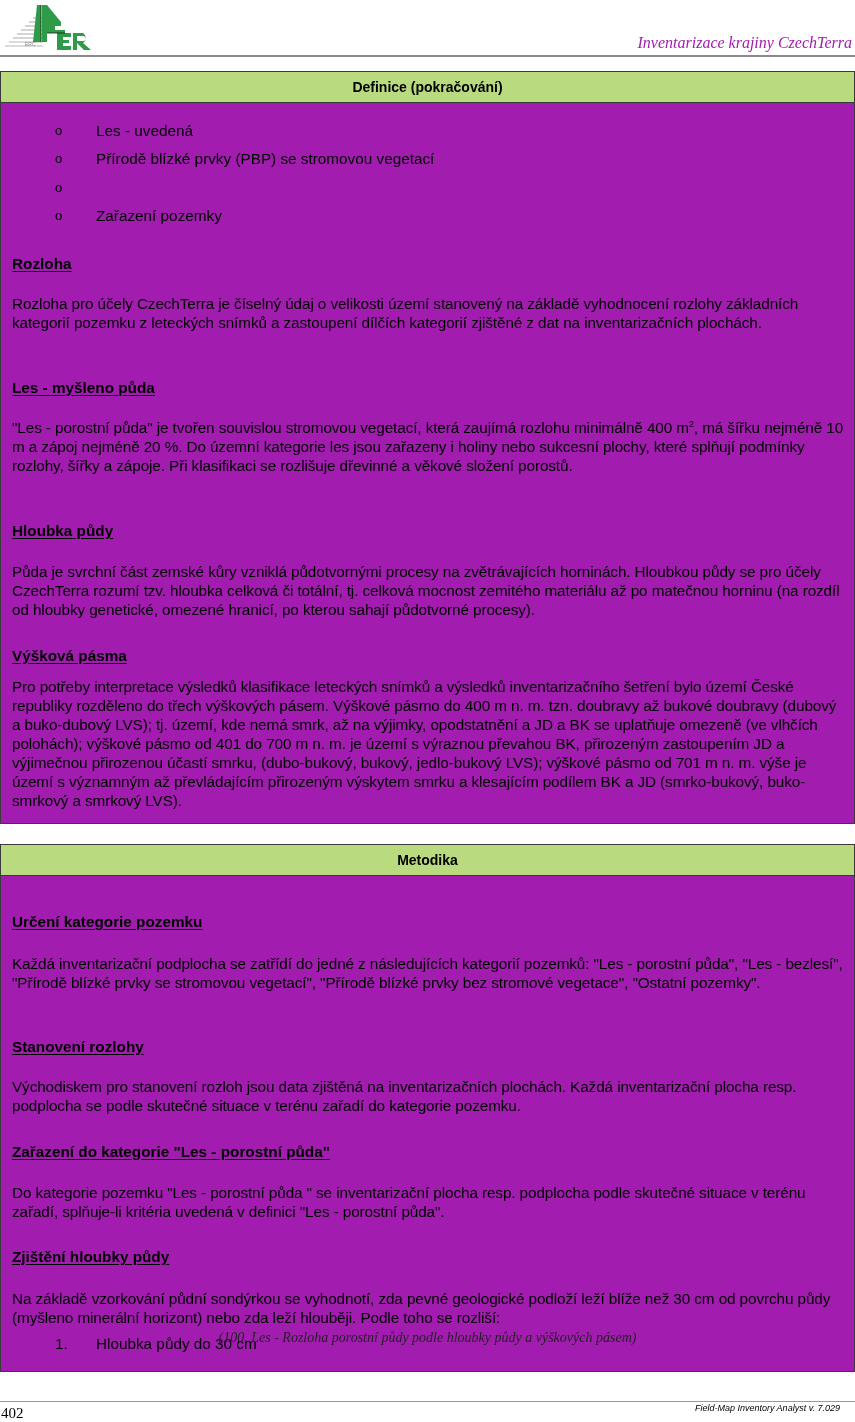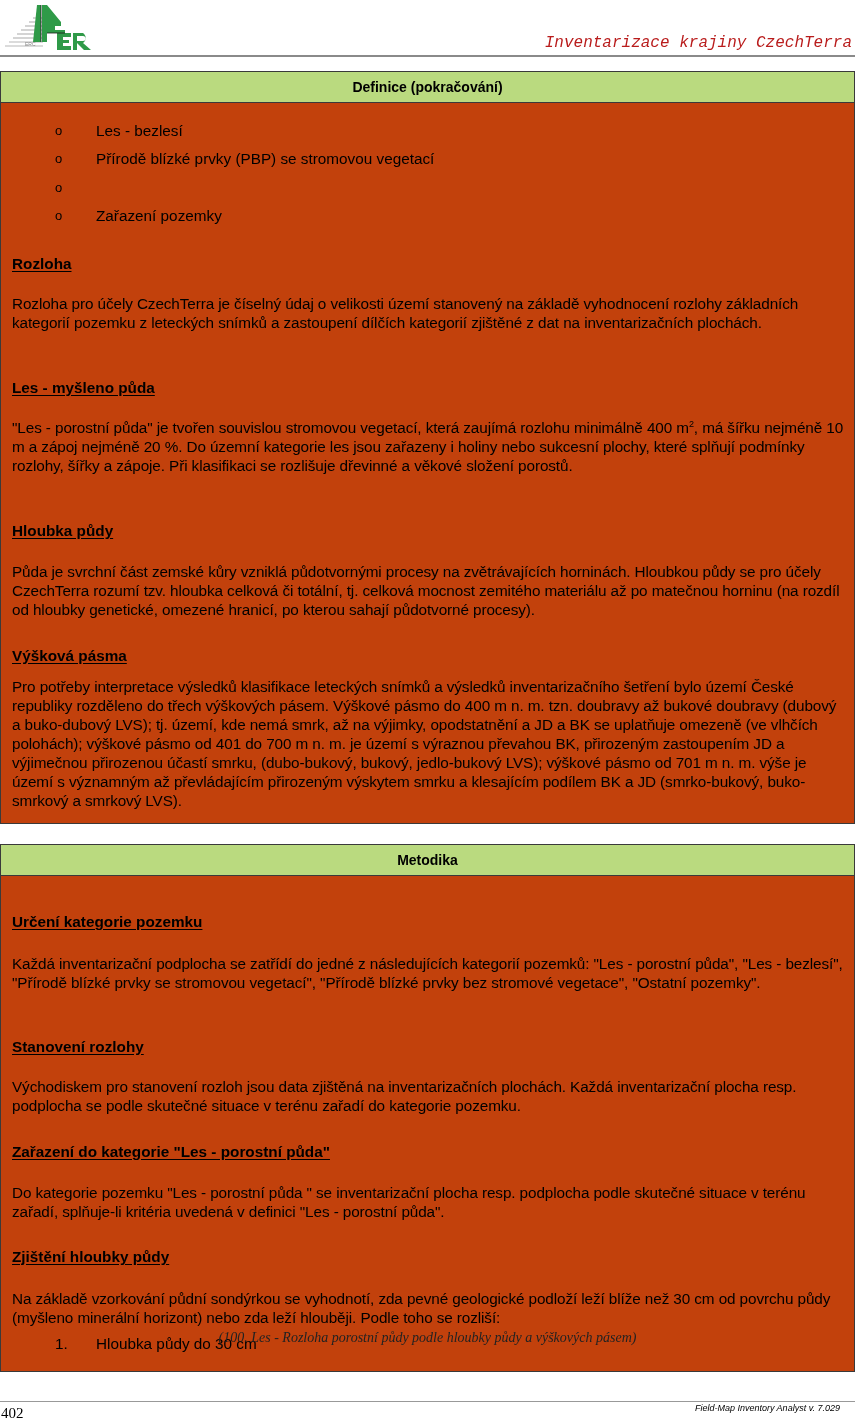--- a/index.html
+++ b/index.html
@@ -1,22 +1,22 @@
 <!DOCTYPE html>
 <html><head>
 <meta charset="utf-8">
 <style>
   html, body { margin: 0; padding: 0; background: #ffffff; }
   body { width: 855px; height: 1422px; position: relative; overflow: hidden; color: #000; }
   .page-header { position: absolute; left: 0; top: 0; width: 855px; height: 57px; }
   .logo { position: absolute; left: 3px; top: 2px; width: 92px; height: 50px; }
-  .header-title { position: absolute; right: 3px; top: 34px; font-family: Liberation Mono, monospace; font-style: italic; font-size: 16px; color: #b91c1c; margin-left: 48px; }
+  .header-title { position: absolute; right: 3px; top: 34px; font-family: Liberation Serif, serif; font-style: italic; font-size: 16px; color: #a21caf; margin-left: 48px; }
   .header-rule { position: absolute; left: 0; top: 55px; width: 855px; height: 2px; background: #8a8a8a; }
 
-  .section { position: absolute; left: 0; width: 853px; border: 1px solid #3a3a3a; background: #c2410c; }
+  .section { position: absolute; left: 0; width: 853px; border: 1px solid #3a3a3a; background: #a21caf; }
   .section-head { background: #bada7f; border-bottom: 1px solid #3a3a3a; height: 30px; line-height: 30px; text-align: center; font-family: "Liberation Sans", sans-serif; font-weight: bold; font-size: 14px; }
   .sec1 { top: 71px; height: 751px; }
   .sec2 { top: 844px; height: 526px; }
 
   .txt { position: absolute; left: 11px; width: 836px; font-family: "Liberation Sans", sans-serif; font-size: 15.3px; line-height: 19px; letter-spacing: -0.1px; }
   .h { position: absolute; left: 11px; font-family: "Liberation Sans", sans-serif; font-weight: bold; font-size: 15.3px; text-decoration: underline; text-underline-offset: 2px; text-align: center; }
   .bullet-row { position: absolute; left: 0; width: 800px; height: 20px; font-family: "Liberation Sans", sans-serif; font-size: 15.3px; }
   .bullet-mark { position: absolute; left: 54px; top: 1px; font-size: 13px; }
   .bullet-text { position: absolute; left: 95px; top: 0; }
   sup { font-size: 9px; line-height: 0; }
@@ -60,21 +60,21 @@
   </svg>
   <div class="header-title">Inventarizace krajiny CzechTerra</div>
   <div class="header-rule"></div>
 </div>
 
 <div class="section sec1">
   <div class="section-head">Definice (pokračování)</div>
 
   <div class="bullet-row" style="top:50px">
     <span class="bullet-mark">o</span>
-    <span class="bullet-text">Les - bezlesí</span>
+    <span class="bullet-text">Les - uvedená</span>
   </div>
   <div class="bullet-row" style="top:78px">
     <span class="bullet-mark">o</span>
     <span class="bullet-text">Přírodě blízké prvky (PBP) se stromovou vegetací</span>
   </div>
   <div class="bullet-row" style="top:107px">
     <span class="bullet-mark">o</span>
   </div>
   <div class="bullet-row" style="top:135px">
     <span class="bullet-mark">o</span>

